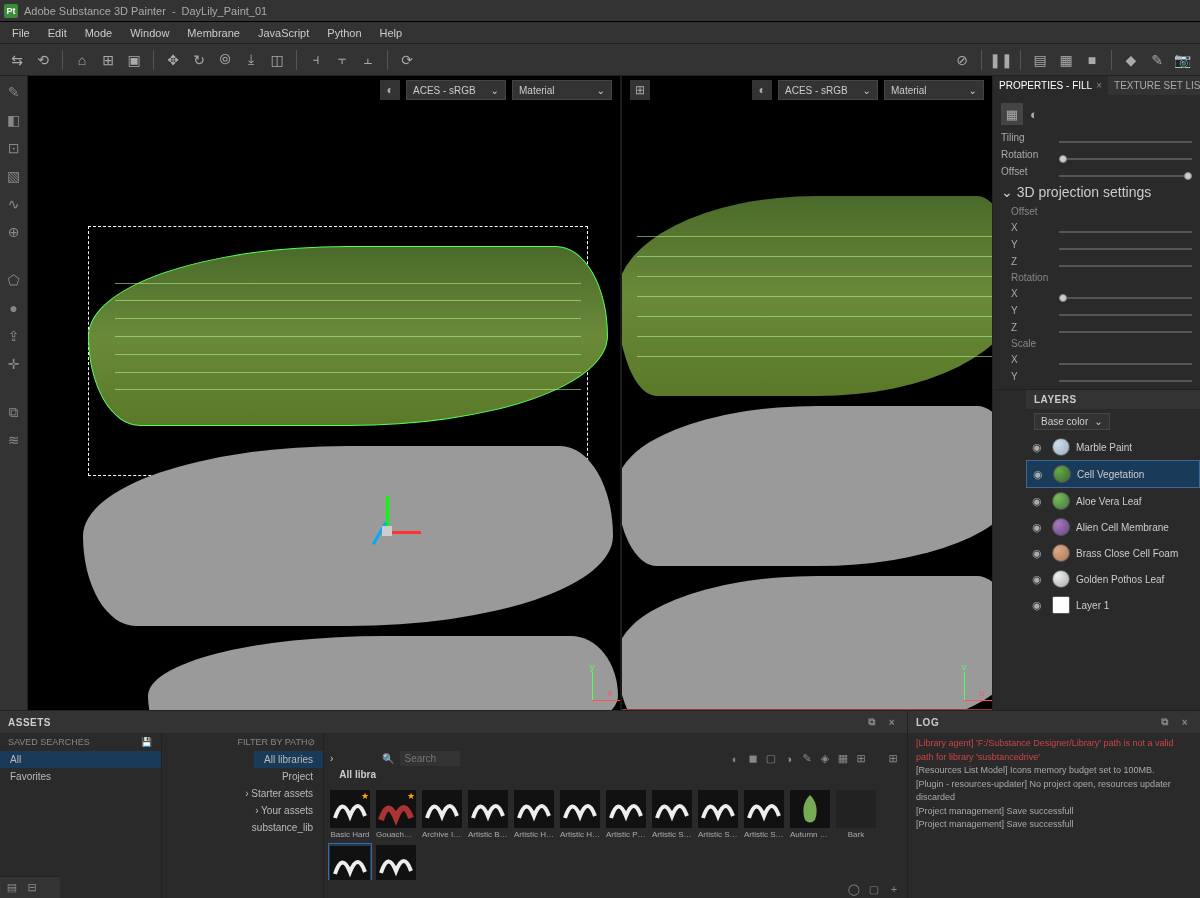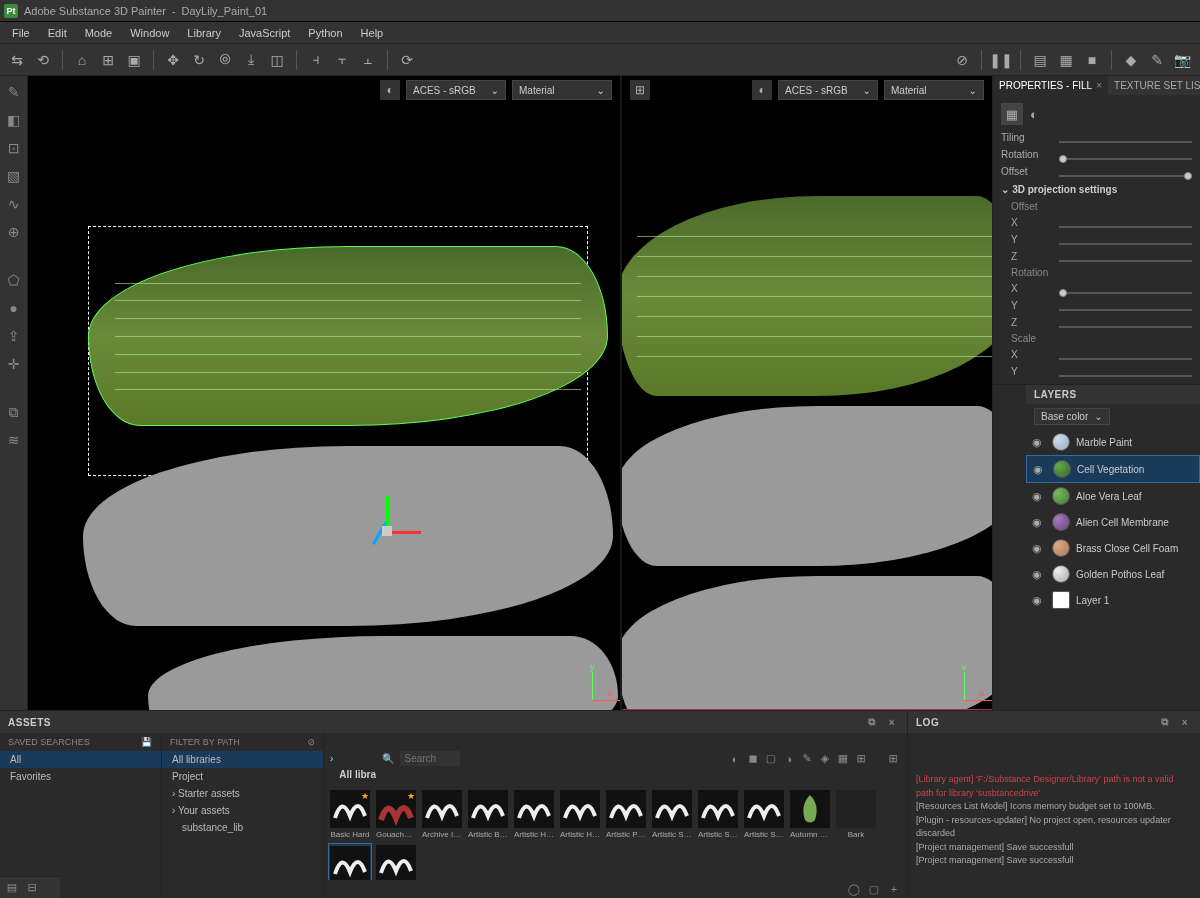--- a/index.html
+++ b/index.html
@@ -39,21 +39,21 @@
 .panel-tabs { display:flex; background:#333; font-size:10px; overflow:hidden; }
 .panel-tab { padding:4px 6px; cursor:pointer; color:#aaa; white-space:nowrap; }
 .panel-tab.active { background:#2a2a2a; color:#fff; }
 .panel-tab .close { margin-left:4px; color:#888; }
 .props-body { padding:4px 8px; flex:0 0 auto; overflow:hidden; }
 .prop-row { display:flex; align-items:flex-end; gap:18px; padding:3px 0; font-size:10px; color:#aaa; }
 .prop-row .lbl { width:40px; flex-shrink:0; }
 .prop-row .slider { flex:1; height:2px; background:#555; position:relative; }
 .prop-row .slider .thumb { position:absolute; width:8px; height:8px; border-radius:50%; background:#ccc; top:-3px; left:0; border:1px solid #888; }
 .prop-row .slider .thumb.end { left:auto; right:0; }
-.collapse-hdr { font-size:10px; color:#ccc; padding:4px 0; cursor:pointer; font-weight:bold; }
+.collapse-hdr { font-size:14px; color:#ccc; padding:4px 0; cursor:pointer; font-weight:normal; }
 .collapse-hdr::before { content:"⌄ "; }
 .axis-lbl { font-size:10px; color:#888; padding:2px 0 2px 10px; }
 .layers-panel { flex:1; display:flex; flex-direction:column; border-top:1px solid #222; overflow:hidden;padding-left:33px; }
 .layers-hdr { background:#333; padding:4px 8px; font-size:10px; font-weight:bold; letter-spacing:0.5px; }
 .layers-sub { padding:4px 8px; }
 .layer-dropdown { background:#333; border:1px solid #444; padding:2px 6px; font-size:10px; cursor:pointer; display:inline-flex; align-items:center; gap:6px; }
 .layer-item { display:flex; align-items:center; padding:4px 6px; gap:6px; cursor:pointer; font-size:10px; }
 .layer-item.selected { background:#1a3a5a; border:1px solid #3a6a9a; }
 .layer-eye { width:14px; font-size:11px; color:#aaa; }
 .layer-thumb { width:18px; height:18px; border-radius:50%; border:1px solid #555; flex-shrink:0; }
@@ -61,35 +61,35 @@
 .bottom-panels { height:188px; display:flex; background:#2a2a2a; border-top:1px solid #222; }
 .assets-panel { flex:1; display:flex; flex-direction:column; border-right:1px solid #222; overflow:hidden; }
 .panel-hdr { background:#333; padding:4px 8px; font-size:10px; font-weight:bold; letter-spacing:0.5px; display:flex; align-items:center; gap:6px; }
 .panel-hdr .spacer { flex:1; }
 .panel-hdr .pbtn { width:14px; height:14px; display:flex; align-items:center; justify-content:center; cursor:pointer; color:#888; font-size:10px; }
 .assets-body { flex:1; display:flex; overflow:hidden; }
 .saved-col { width:162px; border-right:1px solid #222; display:flex; flex-direction:column; }
 .saved-hdr { padding:4px 8px; font-size:9px; color:#888; display:flex; justify-content:space-between; background:#2a2a2a; }
 .list-row { padding:3px 10px; font-size:10px; cursor:pointer; color:#bbb; }
 .list-row.active { background:#1a3a5a; }
-.filter-col { width:162px; border-right:1px solid #222; display:flex; flex-direction:column; }
+.filter-col { width:162px; border-right:1px solid #222; display:flex; flex-direction:column;align-items:flex-end; }
 .content-col { flex:1; display:flex; flex-direction:column; overflow:hidden; }
 .content-hdr { display:flex; align-items:center; padding:4px 6px; gap:6px; background:#2a2a2a; font-size:10px; }
 .search-box { background:#333; border:none; color:#ccc; font-size:10px; padding:2px 4px; width:60px; }
 .filter-icons { display:flex; gap:2px; }
 .fi { width:16px; height:16px; display:flex; align-items:center; justify-content:center; cursor:pointer; color:#888; font-size:11px; }
 .brush-grid { flex:1; display:flex; flex-wrap:wrap; padding:4px; gap:2px; overflow:hidden; align-content:flex-start; }
 .brush { width:44px; display:flex; flex-direction:column; align-items:center; gap:2px; cursor:pointer; padding:2px; }
 .brush.sel { background:#1a3a5a; border:1px solid #3a6a9a; }
 .brush-thumb { width:40px; height:38px; background:#111; display:flex; align-items:center; justify-content:center; position:relative; overflow:hidden; }
 .brush-lbl { font-size:8px; color:#aaa; text-align:center; overflow:hidden; white-space:nowrap; text-overflow:ellipsis; width:100%; }
 .star { position:absolute; top:1px; right:1px; color:#fa0; font-size:9px; }
 .log-panel { width:292px; display:flex; flex-direction:column; }
 .log-body { flex:1; padding:4px 8px; font-size:9px; color:#aaa; overflow:hidden; line-height:1.5; }
-.log-body .err { color:#c44;margin-top:36px; }
+.log-body .err { color:#c44; }
 .bottom-statusbar { position:absolute; bottom:0; left:0; height:22px; width:28px; background:#333; display:flex; align-items:center; gap:4px; padding:0 4px; border-top:1px solid #222; }
 .bottom-statusbar .sb { width:16px; height:16px; cursor:pointer; color:#888; display:flex; align-items:center; justify-content:center; font-size:11px; }
 svg { display:block; }
 .stroke-white { stroke:#eee; fill:none; stroke-width:4; }
 .stroke-red { stroke:#a33; fill:none; stroke-width:6; }
 .prop-icons { display:flex; gap:0; padding:4px 0; }
 .prop-icons .pi { width:22px; height:22px; display:flex; align-items:center; justify-content:center; cursor:pointer; color:#aaa; font-size:13px; }
 .prop-icons .pi.active { background:#444; }
 .veins { position:absolute; inset:0; opacity:0.6; }
 .veins .vn { position:absolute; height:1px; background:#aef08a; left:5%; right:5%; }
@@ -104,21 +104,21 @@
   <span>Adobe Substance 3D Painter</span>
   <span>-</span>
   <span>DayLily_Paint_01</span>
 </div>
 
 <div class="menubar">
   <span>File</span>
   <span>Edit</span>
   <span>Mode</span>
   <span>Window</span>
-  <span>Library</span>
+  <span>Membrane</span>
   <span>JavaScript</span>
   <span>Python</span>
   <span>Help</span>
 </div>
 
 <div class="toolbar">
   <div class="tb-btn">⇆</div>
   <div class="tb-btn">⟲</div>
   <div class="sep"></div>
   <div class="tb-btn">⌂</div>

